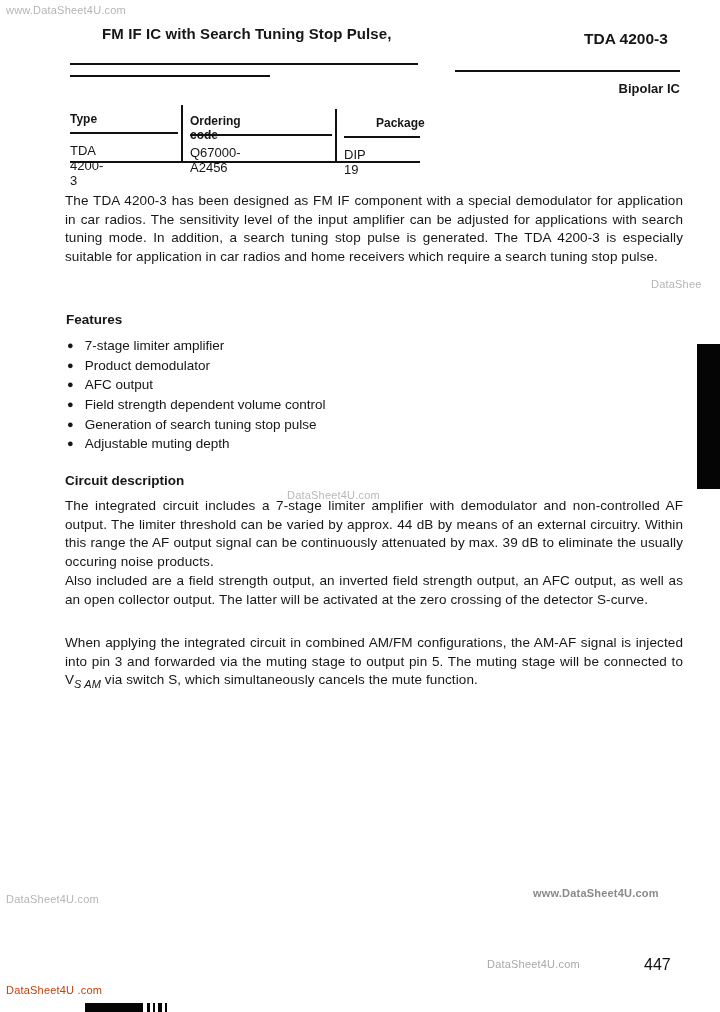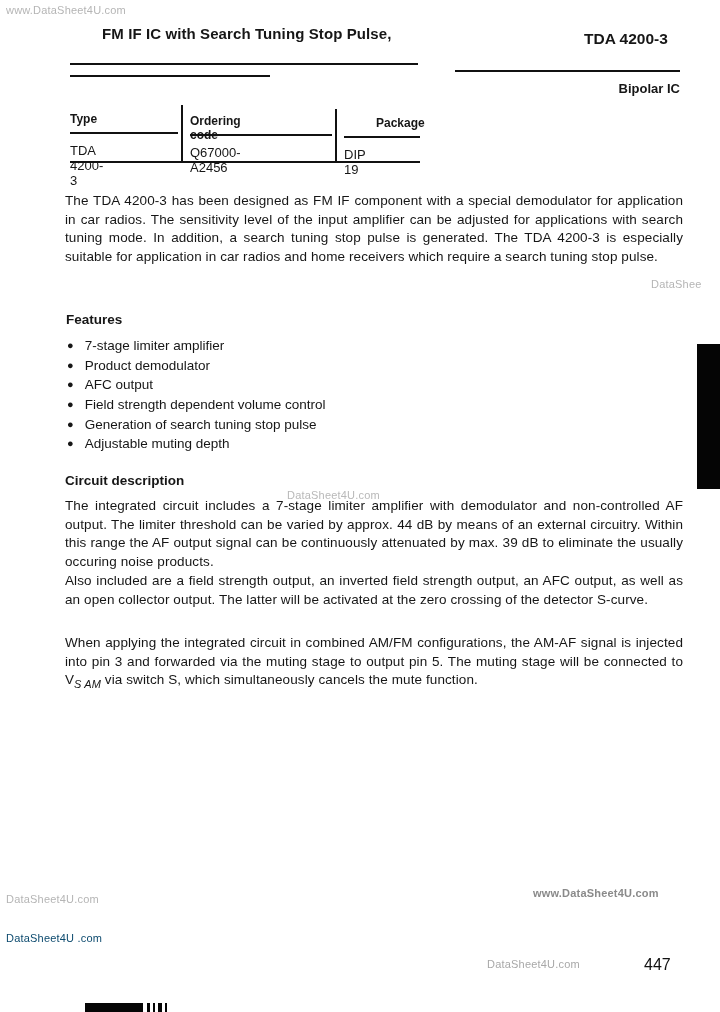--- a/index.html
+++ b/index.html
@@ -121,21 +121,21 @@
   </div>
 
   <div class="abs wm" style="left:6px; top:893px;">DataSheet4U.com</div>
 
   <div class="abs wm wm-bold" style="left:533px; top:887px;">www.DataSheet4U.com</div>
 
   <div class="abs wm" style="left:487px; top:958px; color:#a8a8a8;">DataSheet4U.com</div>
 
   <div class="abs pagenum" style="left:644px; top:956px;">447</div>
 
-  <div class="abs wm" style="left:6px; top:932px; color:#0c4a6e;">DataSheet4U .com</div>
+  <div class="abs wm" style="left:6px; top:984px; color:#c2410c;">DataSheet4U .com</div>
 
   <div>
     <div class="barcode-bar" style="left:85px; top:1003px; width:58px; height:9px;"></div>
     <div class="barcode-bar" style="left:147px; top:1003px; width:3px; height:9px;"></div>
     <div class="barcode-bar" style="left:153px; top:1003px; width:2px; height:9px;"></div>
     <div class="barcode-bar" style="left:158px; top:1003px; width:4px; height:9px;"></div>
     <div class="barcode-bar" style="left:165px; top:1003px; width:2px; height:9px;"></div>
   </div>
 
 </div>

